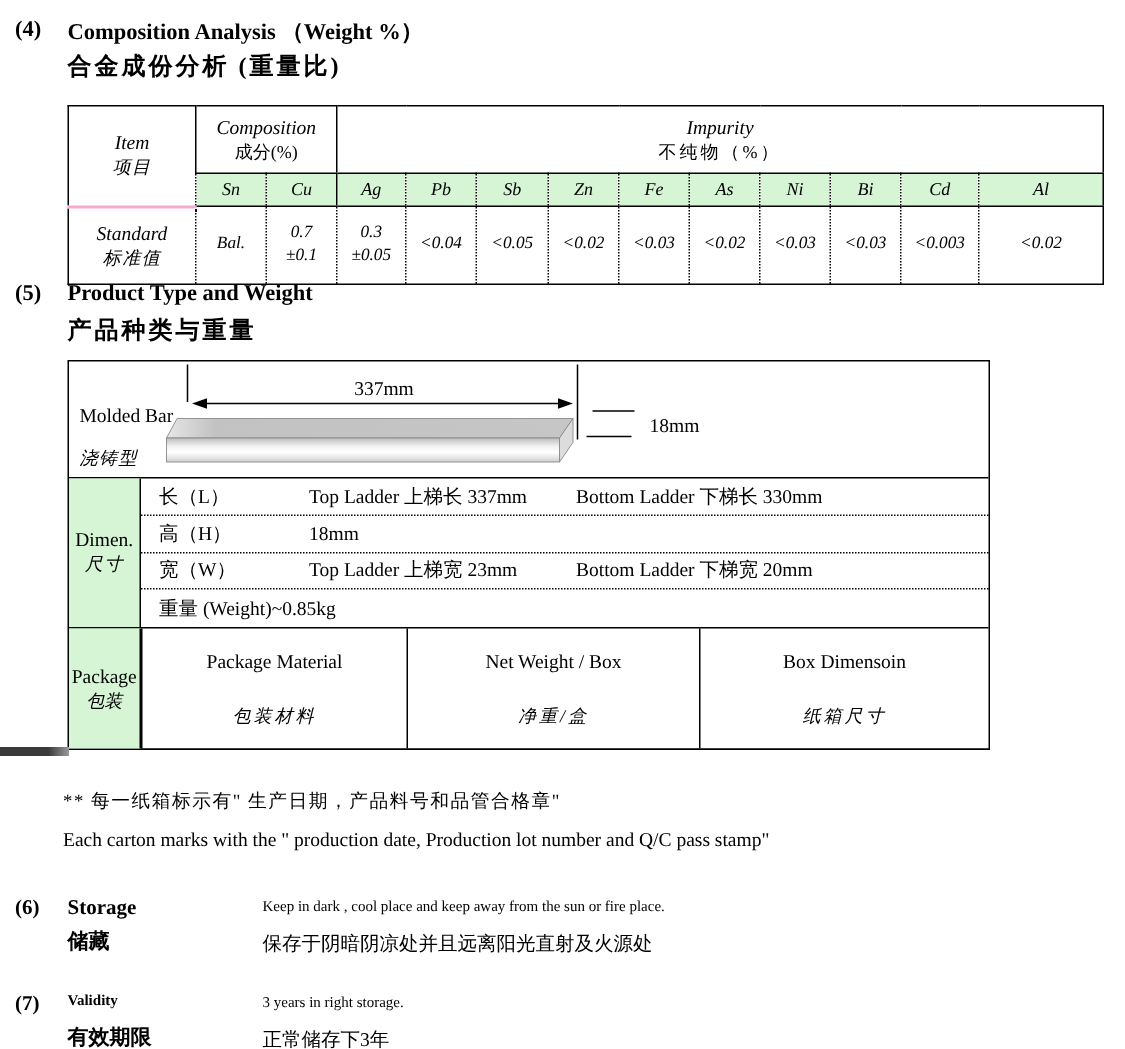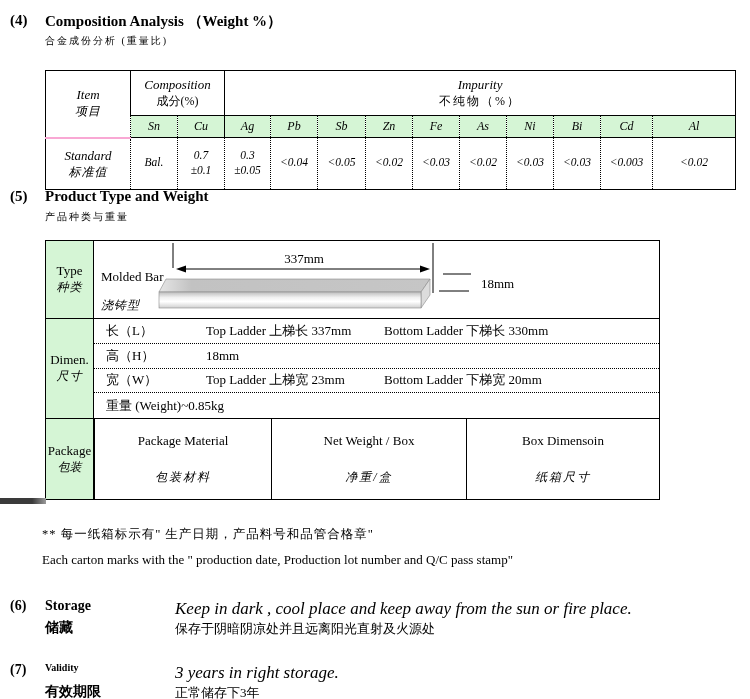--- a/index.html
+++ b/index.html
@@ -2,21 +2,21 @@
 <html><head>
 <meta charset="utf-8">
 <style>
   html,body{margin:0;padding:0;background:#fff;}
   .page{position:relative;width:750px;height:699px;background:#fff;overflow:hidden;
         font-family:"Liberation Serif","DejaVu Serif",serif;color:#000;}
   .abs{position:absolute;}
   .b{font-weight:bold;}
   .secnum{font-weight:bold;font-size:15px;}
   .sectitle{font-weight:bold;font-size:15px;}
-  .secsub{font-weight:normal;font-size:10px;letter-spacing:2px;}
+  .secsub{font-weight:bold;font-size:16px;letter-spacing:2px;}
 
   
   table.t1{border-collapse:collapse;table-layout:fixed;width:690px;}
   .t1 td{border-left:1px dotted #000;padding:0;text-align:center;vertical-align:middle;
          font-size:12px;overflow:hidden;}
   .t1 tr.hrow td{border-bottom:1px solid #000;}
   .t1 td.sl{border-left:1px solid #000;}
   .t1 .en-i{font-style:italic;font-size:13px;display:block;}
   .t1 .zh-i{font-style:italic;font-size:12px;display:block;letter-spacing:1px;}
   .t1 tr.green td{background:#d5f5d5;height:21px;font-style:italic;font-size:12px;}
@@ -49,21 +49,21 @@
   .pkgcell .zh{font-size:12px;font-style:italic;letter-spacing:2px;}
   .pkg-gcell{width:48px;flex:0 0 48px;background:#d5f5d5;border-right:1px solid #000;box-sizing:border-box;
              display:flex;flex-direction:column;align-items:center;justify-content:center;font-size:13px;}
   .c1{width:177px;flex:0 0 177px;}
   .c2{width:195px;flex:0 0 195px;}
   .c3{flex:1;}
   .pkgval{justify-content:center;font-size:13px;}
 
   .note-zh{font-size:12.5px;letter-spacing:1px;}
   .note-en{font-size:13px;}
-  .bodytext{font-size:17px;font-style:italic;}
+  .bodytext{font-size:10px;}
   .zhtext{font-size:13px;}
   .darkbar{background:linear-gradient(to right,#3a3a3a 70%,#9a9a9a);height:6px;}
 </style>
 </head>
 <body>
 
 <div class="page">
 
   <div class="abs secnum" style="left:10px;top:12px;">(4)</div>
   <div class="abs sectitle" style="left:45px;top:12px;">Composition Analysis （Weight %）</div>
@@ -171,24 +171,20 @@
   </tbody>
     </table>
 
   <div class="abs secnum" style="left:10px;top:188px;">(5)</div>
   <div class="abs sectitle" style="left:45px;top:188px;">Product Type and Weight</div>
   <div class="abs secsub" style="left:45px;top:210px;">产品种类与重量</div>
 
   <div class="t2">
 
     <div class="t2row typerow">
-      <div class="gcell">
-        <span>Type</span>
-        <span class="zh">种类</span>
-      </div>
       <div class="typecontent">
         <span class="moldedbar-en">Molded Bar</span>
         <span class="moldedbar-zh">浇铸型</span>
         <svg width="565" height="77" style="position:absolute;left:0;top:0;">
           <defs>
             <linearGradient id="frontGrad" x1="0" y1="0" x2="0" y2="1">
               <stop offset="0%" stop-color="#bdbdbd"></stop>
                 <stop offset="35%" stop-color="#f2f2f2"></stop>
               <stop offset="60%" stop-color="#ffffff"></stop>
                 <stop offset="100%" stop-color="#cfcfcf"></stop>

